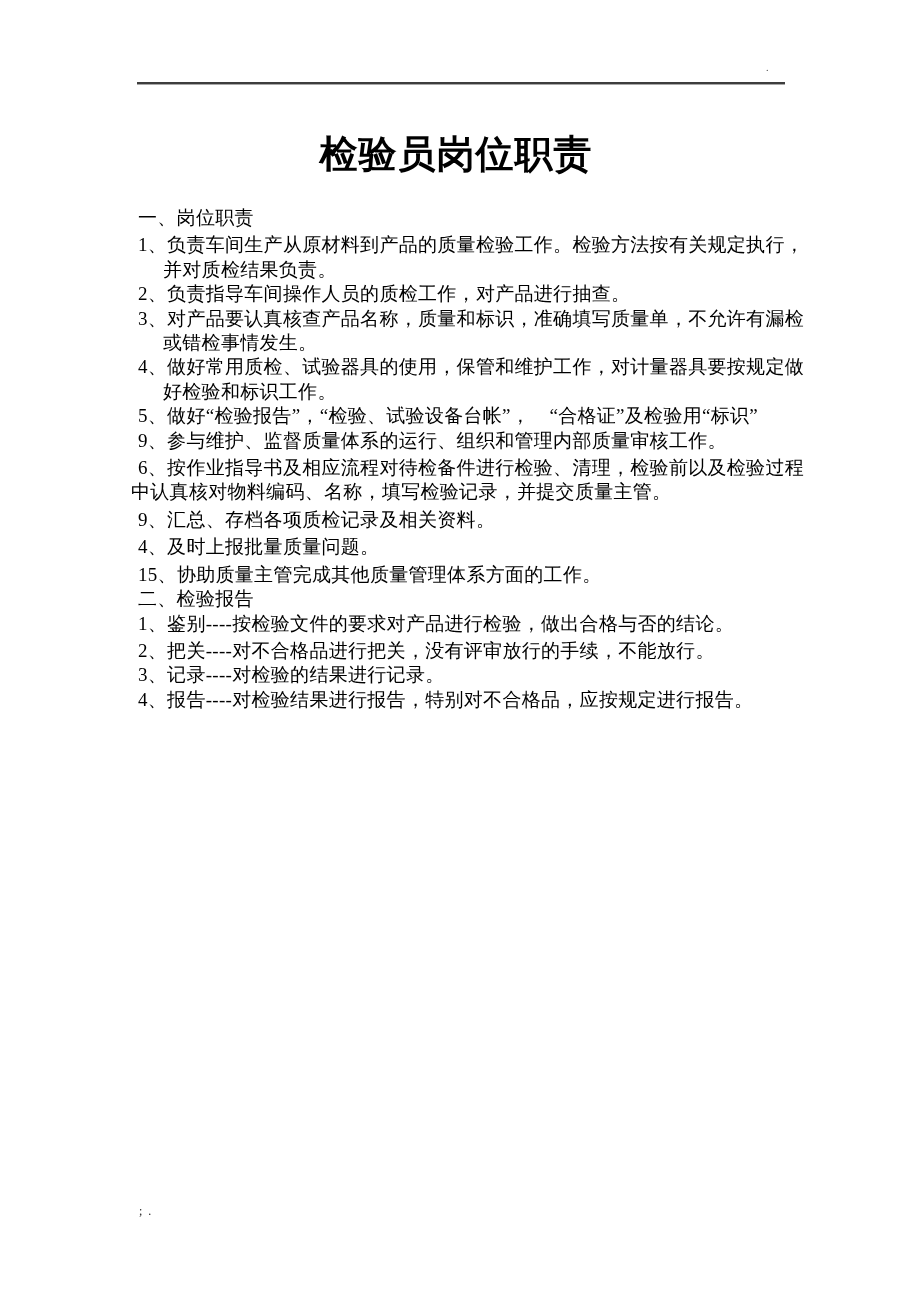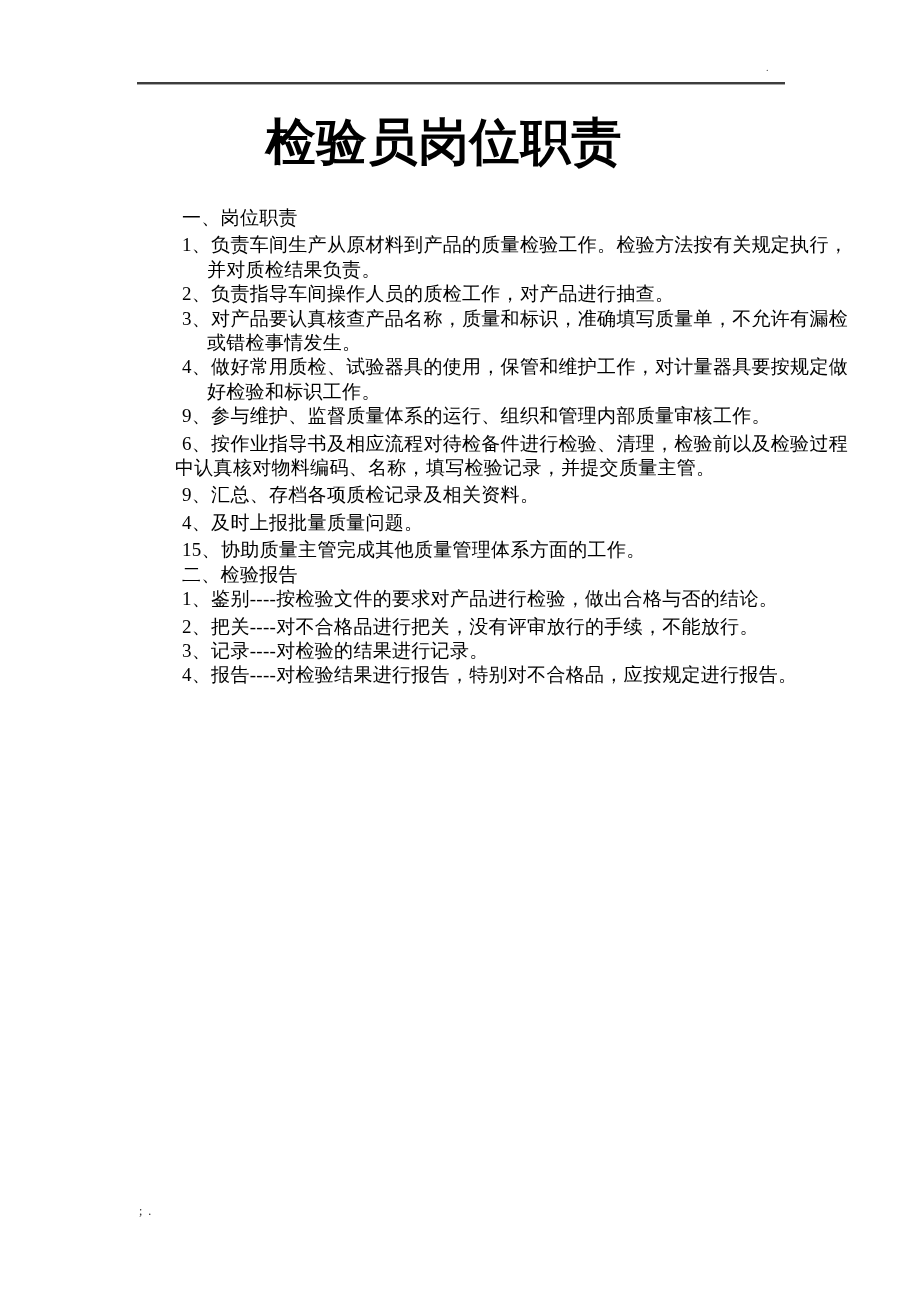--- a/index.html
+++ b/index.html
@@ -20,34 +20,33 @@
   }
   .corner-mark {
     position:absolute;
     left:766px; top:62px;
     font-size:10px; line-height:12px;
     color:#444444;
   }
   .title {
     position:absolute;
     left:136px; top:104px;
-    width:648px; margin:4px;
+    width:648px; margin:16px;
     box-sizing:border-box;
     padding-right:40px;
     text-align:center;
-    font-size:50px; line-height:68px;
+    font-size:38px; line-height:68px;
     font-weight:700;
     letter-spacing:1px;
   }
   .content {
     position:absolute;
     left:138px; top:206px;
     width:680px;
     font-size:19px;
-    margin-left:44px;
   }
   .line {
     line-height:24.4px;
     white-space:pre;
     letter-spacing:0.3px;
   }
   .line.indent  { padding-left:25px; }
   .line.gap     { margin-top:3px; }
   .line.outdent { margin-left:-7px; }
   .footer-mark {
@@ -67,20 +66,21 @@
   <h1 class="title">检验员岗位职责</h1>
   <div class="content">
       <div class="line">一、岗位职责</div>
       <div class="line gap">1、负责车间生产从原材料到产品的质量检验工作。检验方法按有关规定执行，</div>
       <div class="line indent">并对质检结果负责。</div>
       <div class="line">2、负责指导车间操作人员的质检工作，对产品进行抽查。</div>
       <div class="line">3、对产品要认真核查产品名称，质量和标识，准确填写质量单，不允许有漏检</div>
       <div class="line indent">或错检事情发生。</div>
       <div class="line">4、做好常用质检、试验器具的使用，保管和维护工作，对计量器具要按规定做</div>
       <div class="line indent">好检验和标识工作。</div>
+      <div class="line">5、做好“检验报告”，“检验、试验设备台帐”，　“合格证”及检验用“标识”</div>
       <div class="line">9、参与维护、监督质量体系的运行、组织和管理内部质量审核工作。</div>
       <div class="line gap">6、按作业指导书及相应流程对待检备件进行检验、清理，检验前以及检验过程</div>
       <div class="line outdent">中认真核对物料编码、名称，填写检验记录，并提交质量主管。</div>
       <div class="line gap">9、汇总、存档各项质检记录及相关资料。</div>
       <div class="line gap">4、及时上报批量质量问题。</div>
       <div class="line gap">15、协助质量主管完成其他质量管理体系方面的工作。</div>
       <div class="line">二、检验报告</div>
       <div class="line">1、鉴别----按检验文件的要求对产品进行检验，做出合格与否的结论。</div>
       <div class="line gap">2、把关----对不合格品进行把关，没有评审放行的手续，不能放行。</div>
       <div class="line">3、记录----对检验的结果进行记录。</div>

